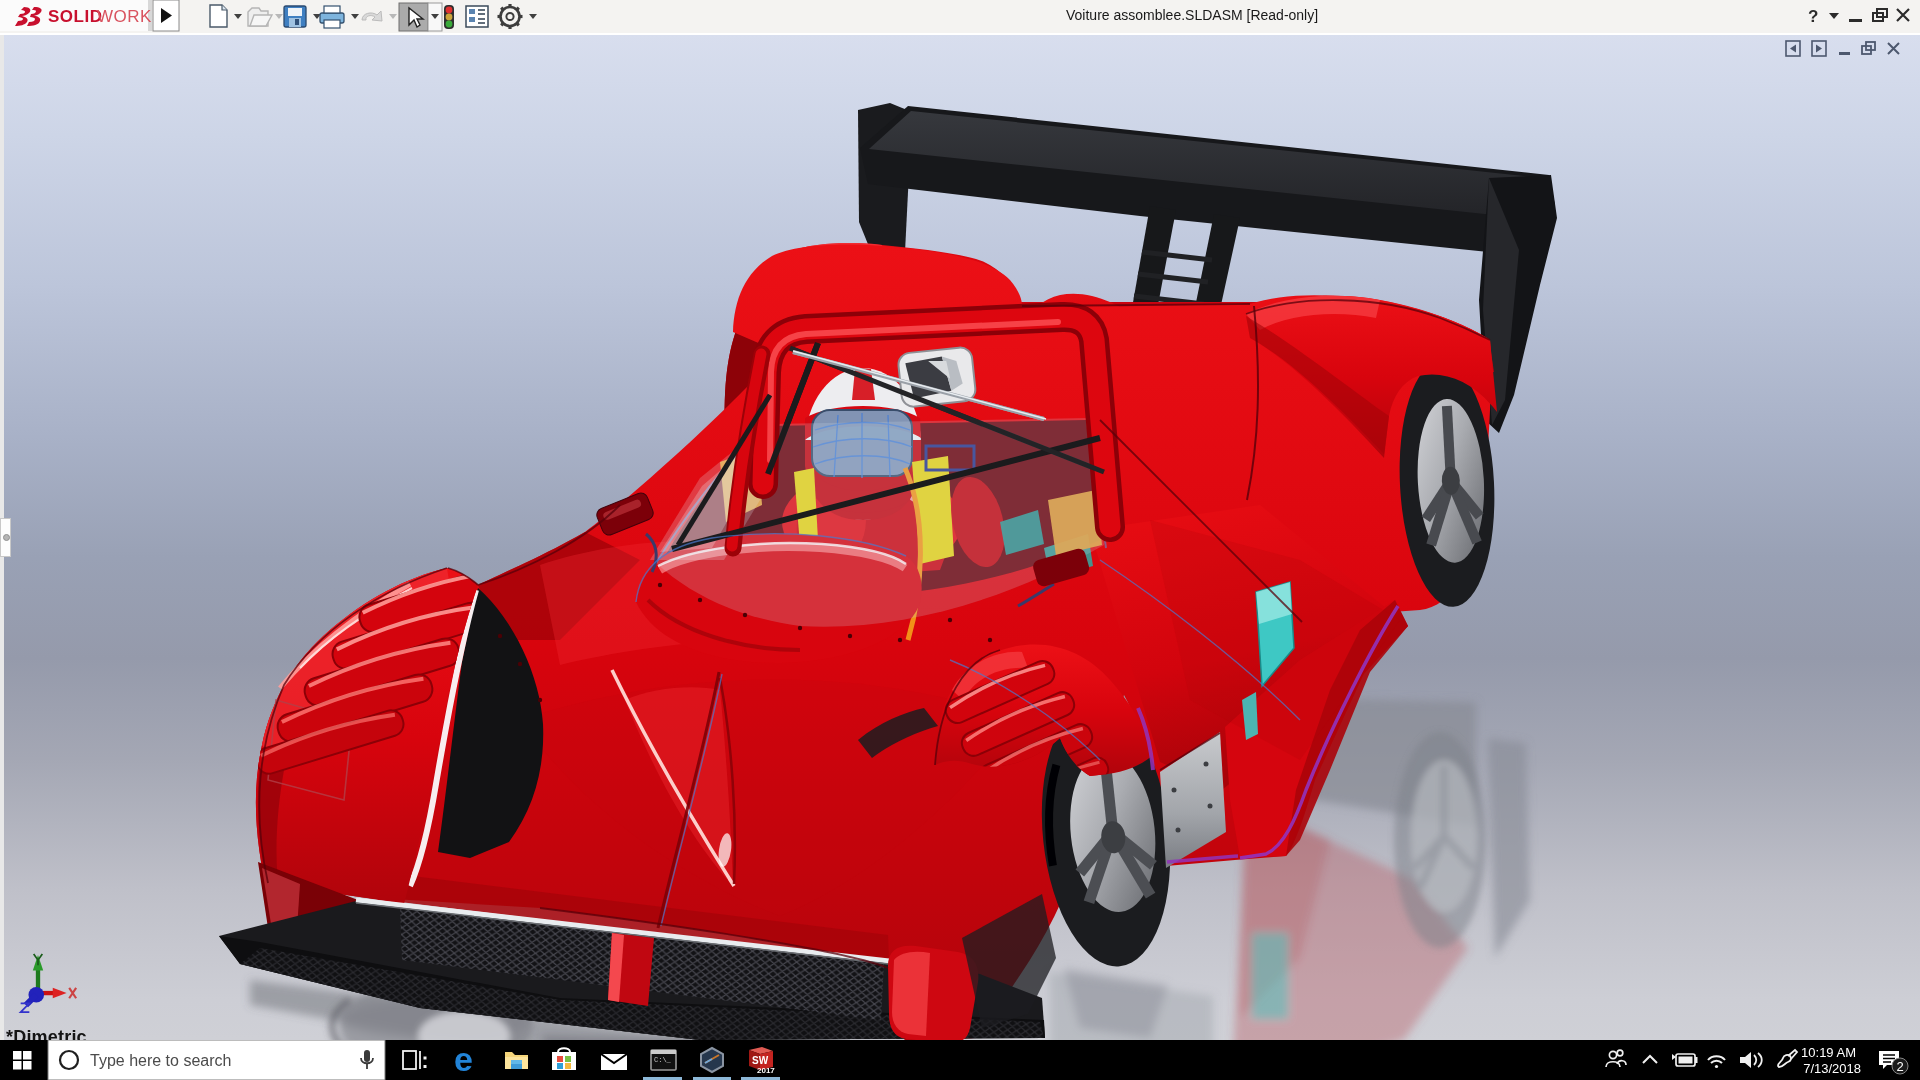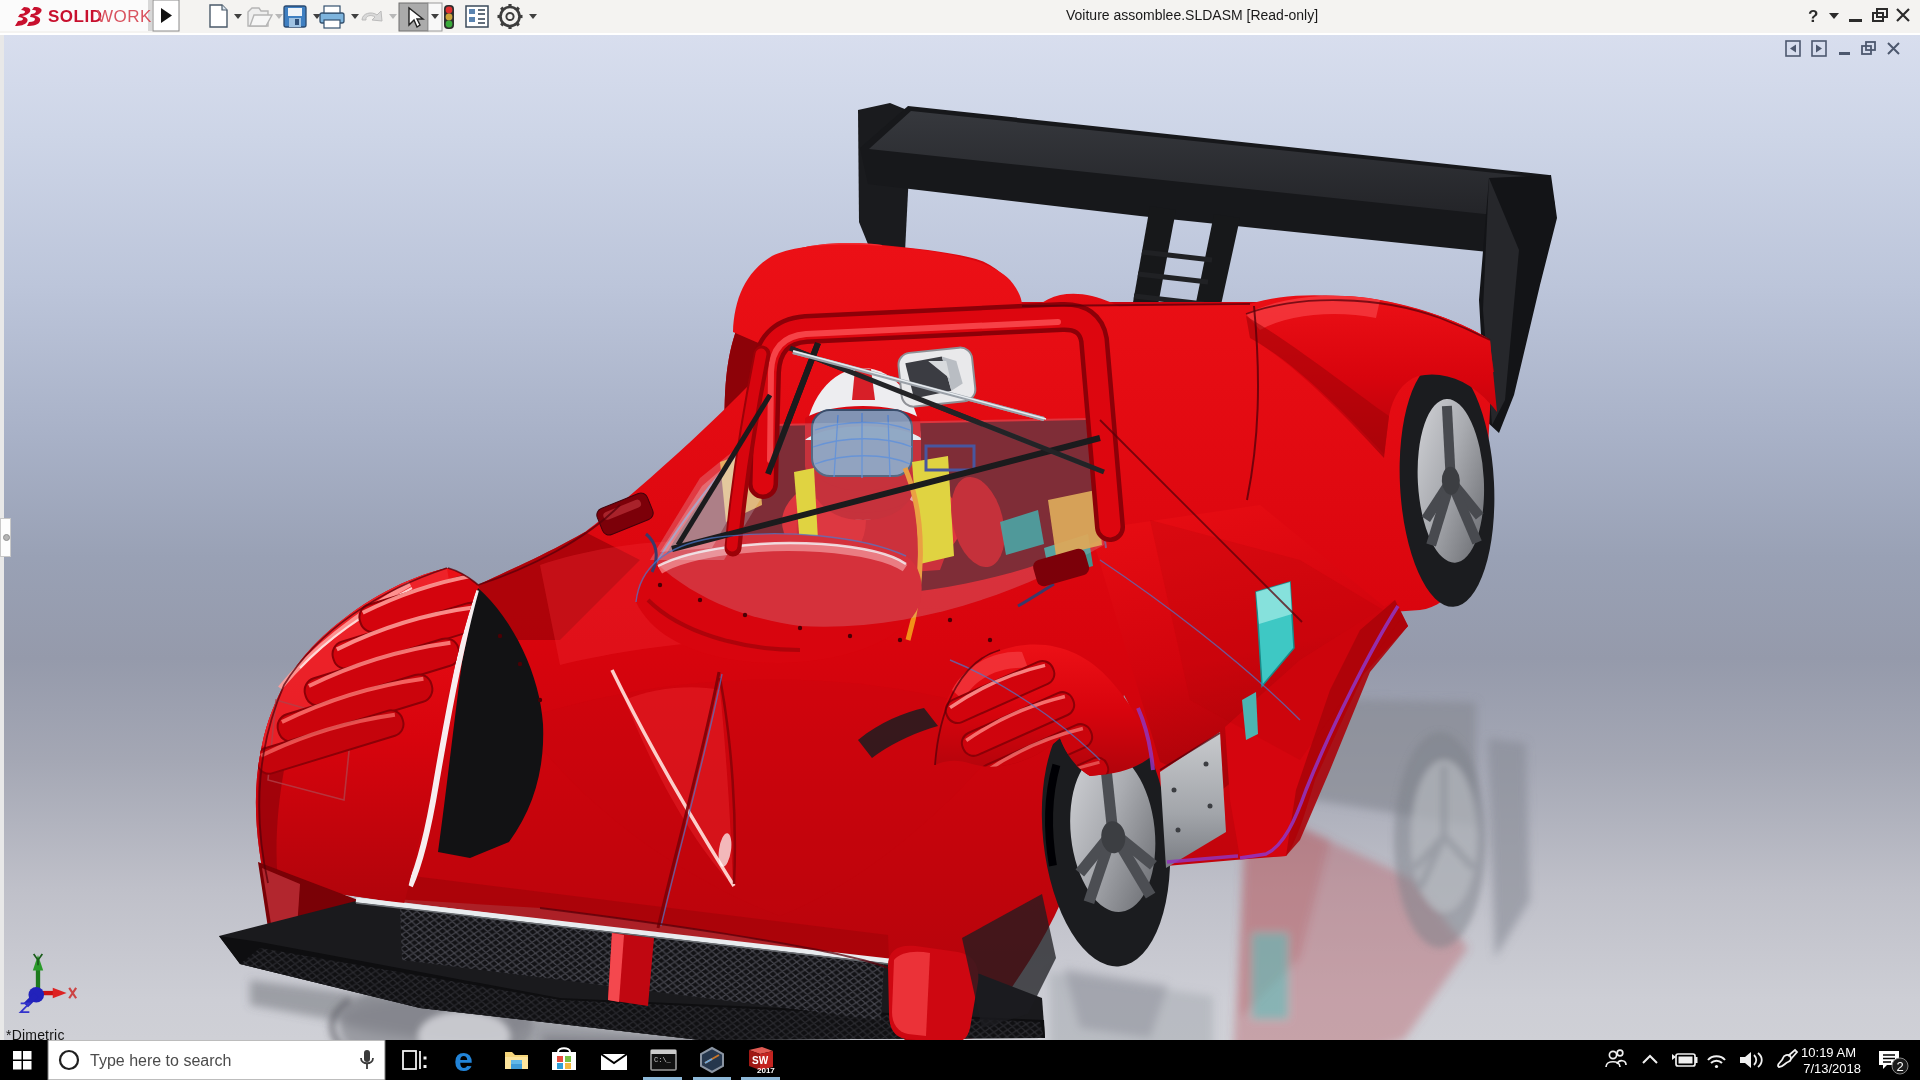--- a/index.html
+++ b/index.html
@@ -6,21 +6,21 @@
   html,body { width:1920px; height:1080px; overflow:hidden; font-family:"Liberation Sans", sans-serif; }
   #titlebar { position:absolute; left:0; top:0; width:1920px; height:33px; background:#f5f4f2; border-bottom:2px solid #6d6d70; z-index:20; }
   #viewport { position:absolute; left:0; top:35px; width:1920px; height:1005px; z-index:1;
     background:linear-gradient(180deg,#d8deee 0%,#cdd5e7 10%,#bcc5da 25%,#a8b1c7 40%,#99a1b5 52%,#959aab 62%,#a4a7b4 72%,#bfc0c9 85%,#cdced5 96%,#cfd0d6 100%);
   }
   #vpborder { position:absolute; left:0; top:35px; width:4px; height:1005px; background:#e8e8e8; z-index:6; }
   #lefttab { position:absolute; left:0; top:518px; width:11px; height:39px; background:#fdfdfd; border:1px solid #c8c8c8; z-index:7; }
   #lefttab .dot { position:absolute; left:2px; top:15px; width:7px; height:7px; border-radius:50%; background:#b5b5b5; border:1px solid #909090; }
   #carsvg { position:absolute; left:0; top:0; width:1920px; height:1080px; z-index:4; }
   #taskbar { position:absolute; left:0; top:1040px; width:1920px; height:40px; background:#f97316; z-index:30; }
-  #dimetric { position:absolute; left:6px; top:1027px; z-index:8; font-size:14px; font-weight:normal; color:#141414; letter-spacing:0.2px; }
+  #dimetric { position:absolute; left:6px; top:1027px; z-index:8; font-size:18px; font-weight:bold; color:#141414; letter-spacing:0.2px; }
   #vpctrl { position:absolute; top:40px; z-index:8; }
 </style>
 </head>
 <body>
 <div id="viewport"></div>
 <div id="vpborder"></div>
 <div id="lefttab">
     <div class="dot"></div>
   </div>
 

